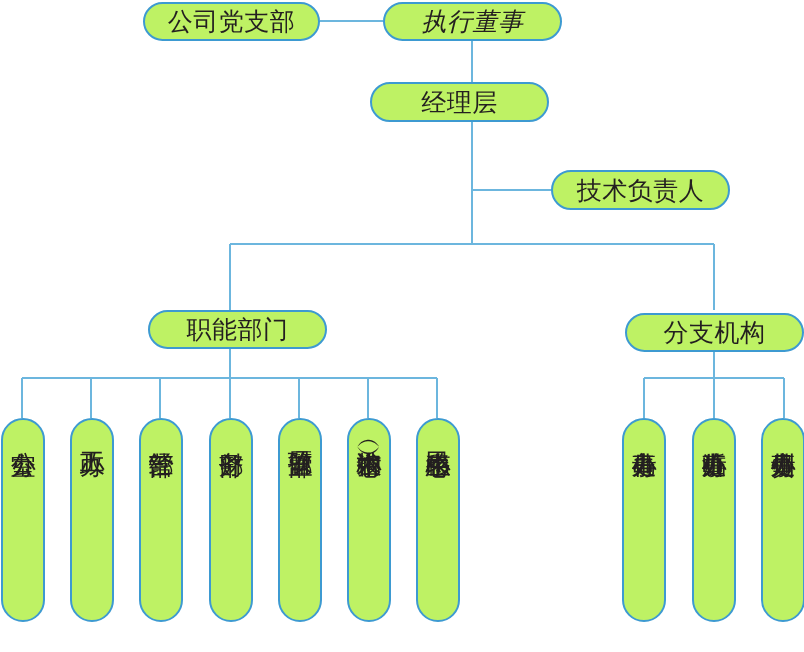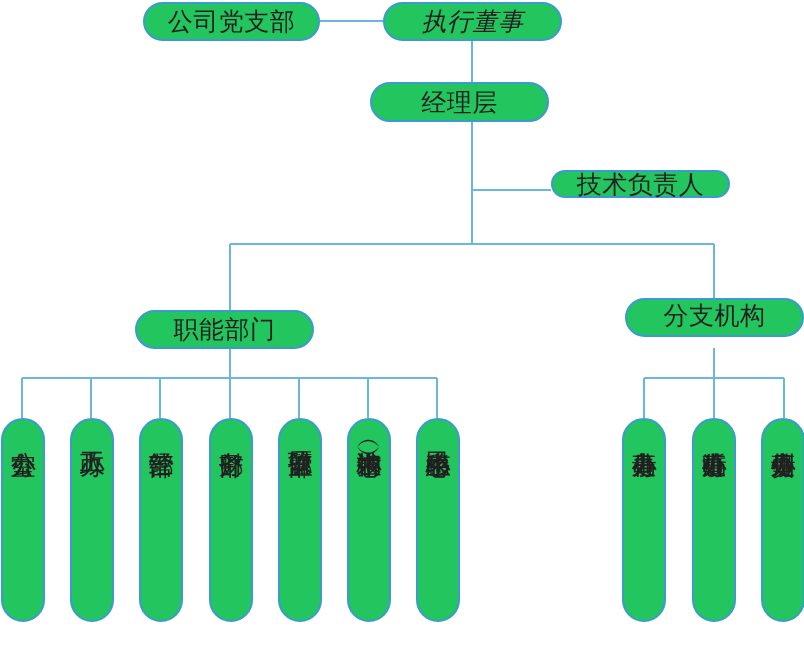--- a/index.html
+++ b/index.html
@@ -23,21 +23,21 @@
     position: absolute;
     left: 0;
     top: 0;
     width: 804px;
     height: 652px;
     pointer-events: none;
   }
   .node {
     position: absolute;
     box-sizing: border-box;
-    background: #22c55e;
+    background: #bef264;
     border: 2px solid #3d9ad1;
     display: flex;
     align-items: center;
     justify-content: center;
     color: #231f20;
     z-index: 2;
   }
   .node.horiz {
     border-radius: 22px;
     font-size: 25px;
@@ -111,29 +111,29 @@
   </div>
 
   <div class="node horiz" style="left:383px; top:2px; width:179px; height:39px;font-style:italic;">
     <span class="htext">执行董事</span>
   </div>
 
   <div class="node horiz" style="left:370px; top:82px; width:179px; height:40px;">
     <span class="htext">经理层</span>
   </div>
 
-  <div class="node horiz" style="left:551px; top:170px; width:179px; height:28px;">
+  <div class="node horiz" style="left:551px; top:170px; width:179px; height:40px;">
     <span class="htext">技术负责人</span>
   </div>
 
-  <div class="node horiz" style="left:135px; top:310px; width:179px; height:39px;">
+  <div class="node horiz" style="left:148px; top:310px; width:179px; height:39px;">
     <span class="htext">职能部门</span>
   </div>
 
-  <div class="node horiz" style="left:625px; top:298px; width:179px; height:39px;font-family:Liberation Mono, monospace;">
+  <div class="node horiz" style="left:625px; top:313px; width:179px; height:39px;">
     <span class="htext">分支机构</span>
   </div>
 
   <div class="node vert" style="left:1px; top:418px; width:44px; height:204px;">
     <span class="vtext">办公室</span>
   </div>
 
   <div class="node vert" style="left:70px; top:418px; width:44px; height:204px;">
     <span class="vtext">政工办</span>
   </div>

